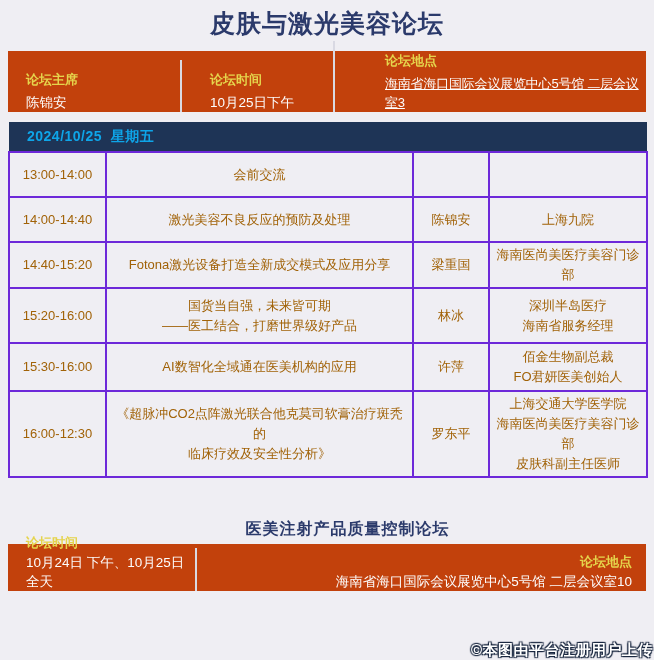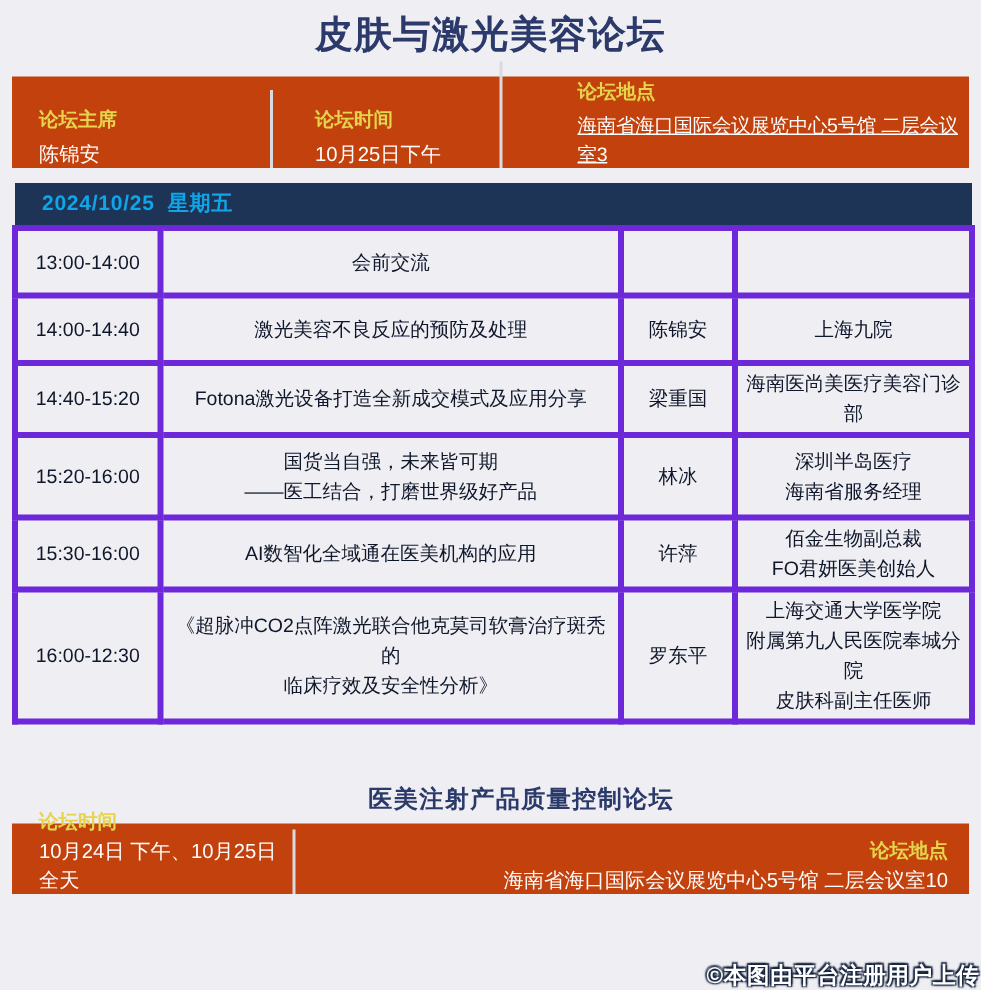--- a/index.html
+++ b/index.html
@@ -64,25 +64,25 @@
     color: #0ea5e9;
     font-weight: bold;
     font-size: 14px;
     text-align: left;
     padding-left: 18px;
     height: 30px;
     white-space: pre-wrap;
     letter-spacing: 0.5px;
   }
   table.schedule td {
-    border: 4px solid #6d28d9;
+    border: 2px solid #6d28d9;
     text-align: center;
     vertical-align: middle;
     font-size: 13px;
-    color: #0f172a;
+    color: #a16207;
     line-height: 20px;
     white-space: pre-line;
     padding: 2px 3px;
   }
   td.affil { font-size: 12.5px; }
   tr.r0 { height: 45px; } tr.r1 { height: 45px; } tr.r2 { height: 45px; }
   tr.r3 { height: 55px; padding-left: 24px; } tr.r4 { height: 48px; } tr.r5 { height: 66px; }
   tr.r6 { height: 45px; }
 
   .watermark {
@@ -164,21 +164,21 @@
         <td class="speaker">许萍</td>
         <td class="affil">佰金生物副总裁
 FO君妍医美创始人</td>
       </tr>
       <tr class="r5">
         <td class="time">16:00-12:30</td>
         <td class="session">《超脉冲CO2点阵激光联合他克莫司软膏治疗斑秃的
 临床疗效及安全性分析》</td>
         <td class="speaker">罗东平</td>
         <td class="affil">上海交通大学医学院
-附属第九人民医院奉城分院
+海南医尚美医疗美容门诊部
 皮肤科副主任医师</td>
       </tr>
     </tbody>
   </table>
 
   <h2 class="forum-title">医美注射产品质量控制论坛</h2>
 
   <div class="info-bar bar2">
     <div class="info-cell c1">
       <div class="info-label">论坛时间</div>

